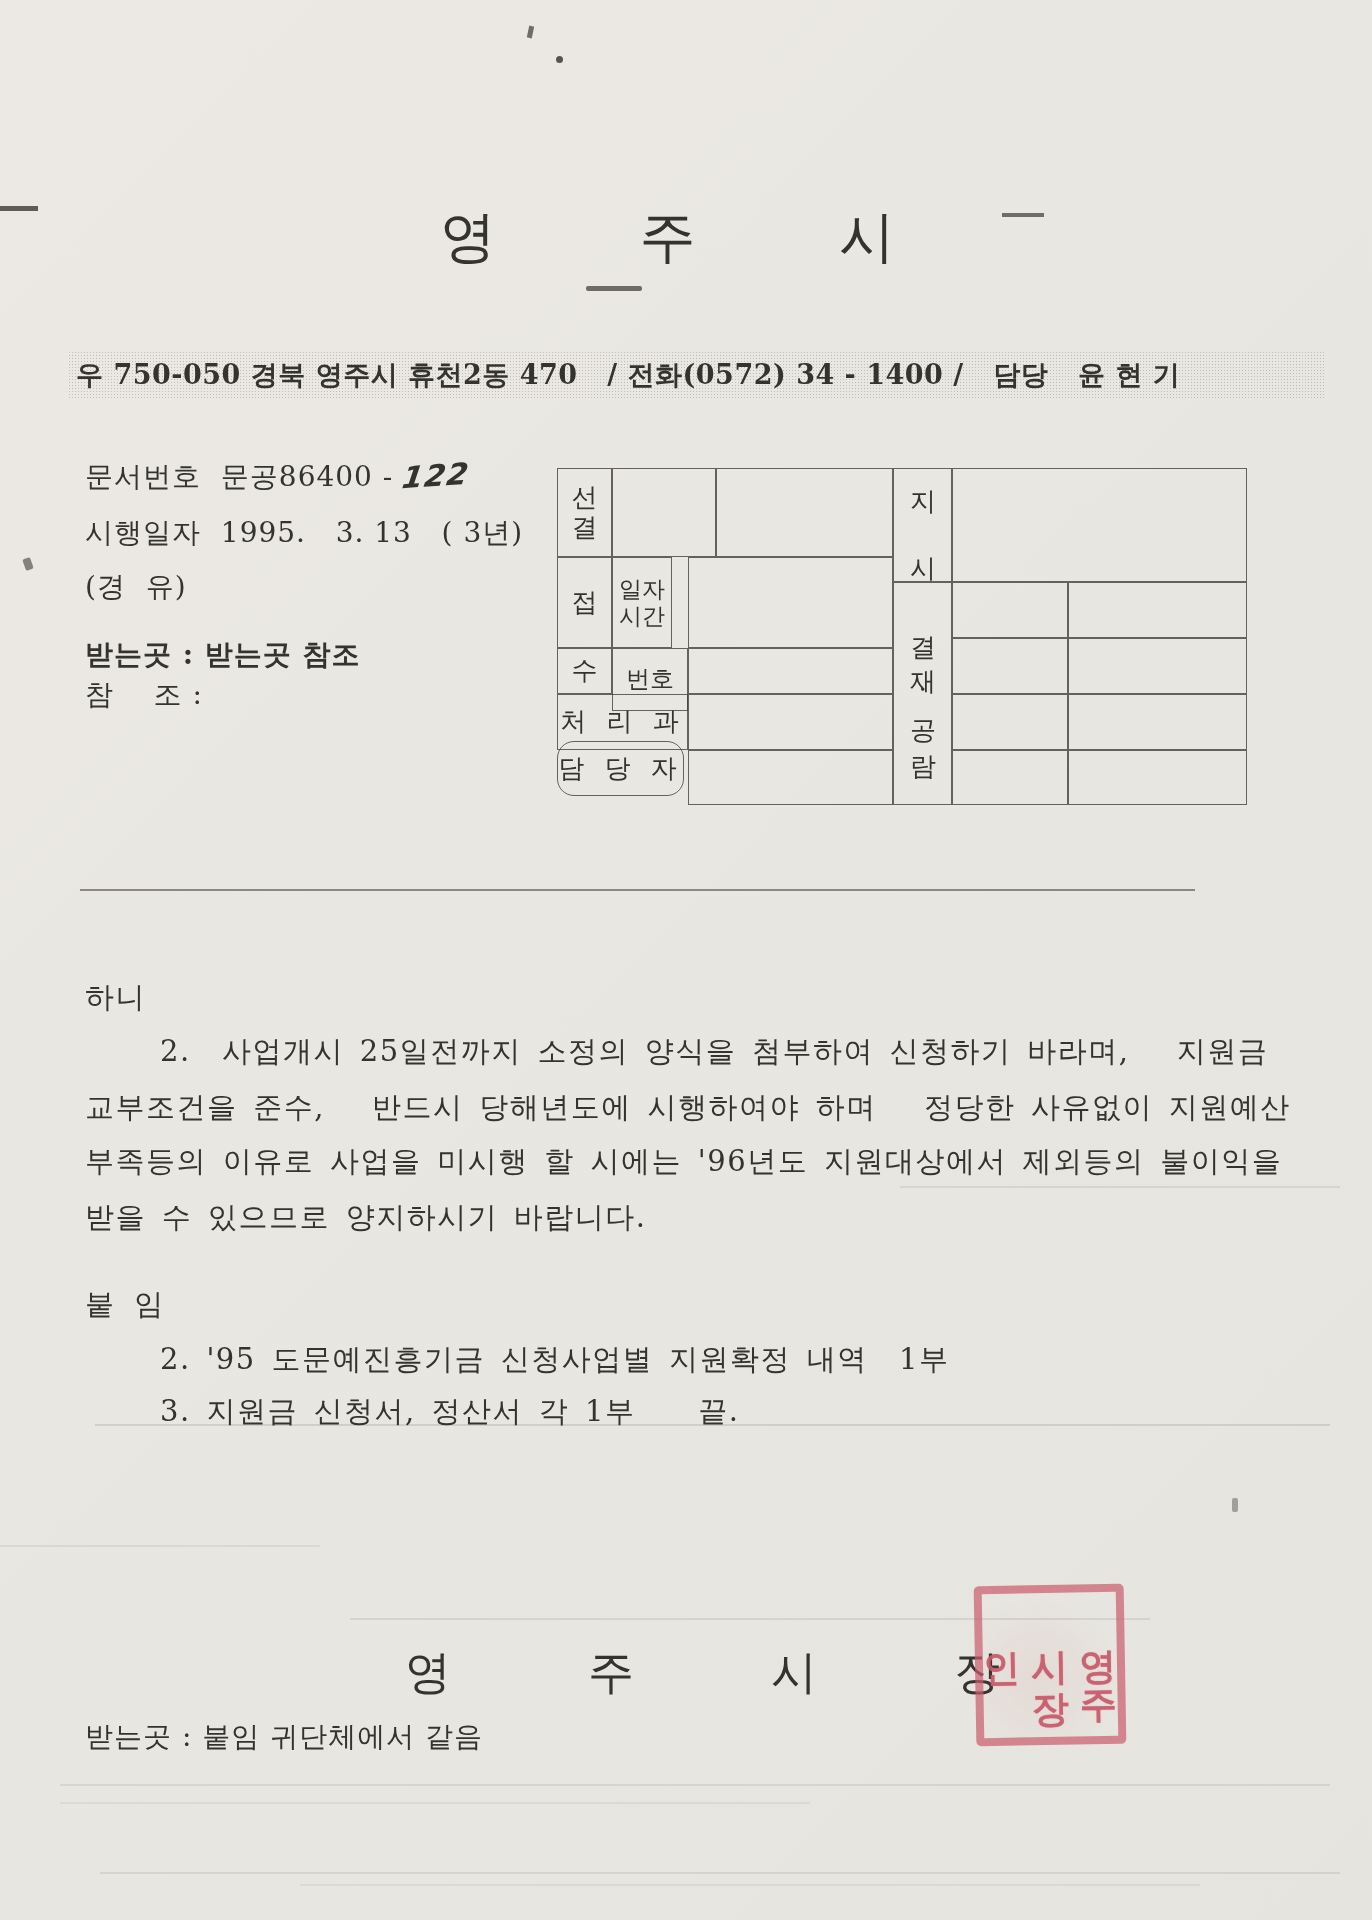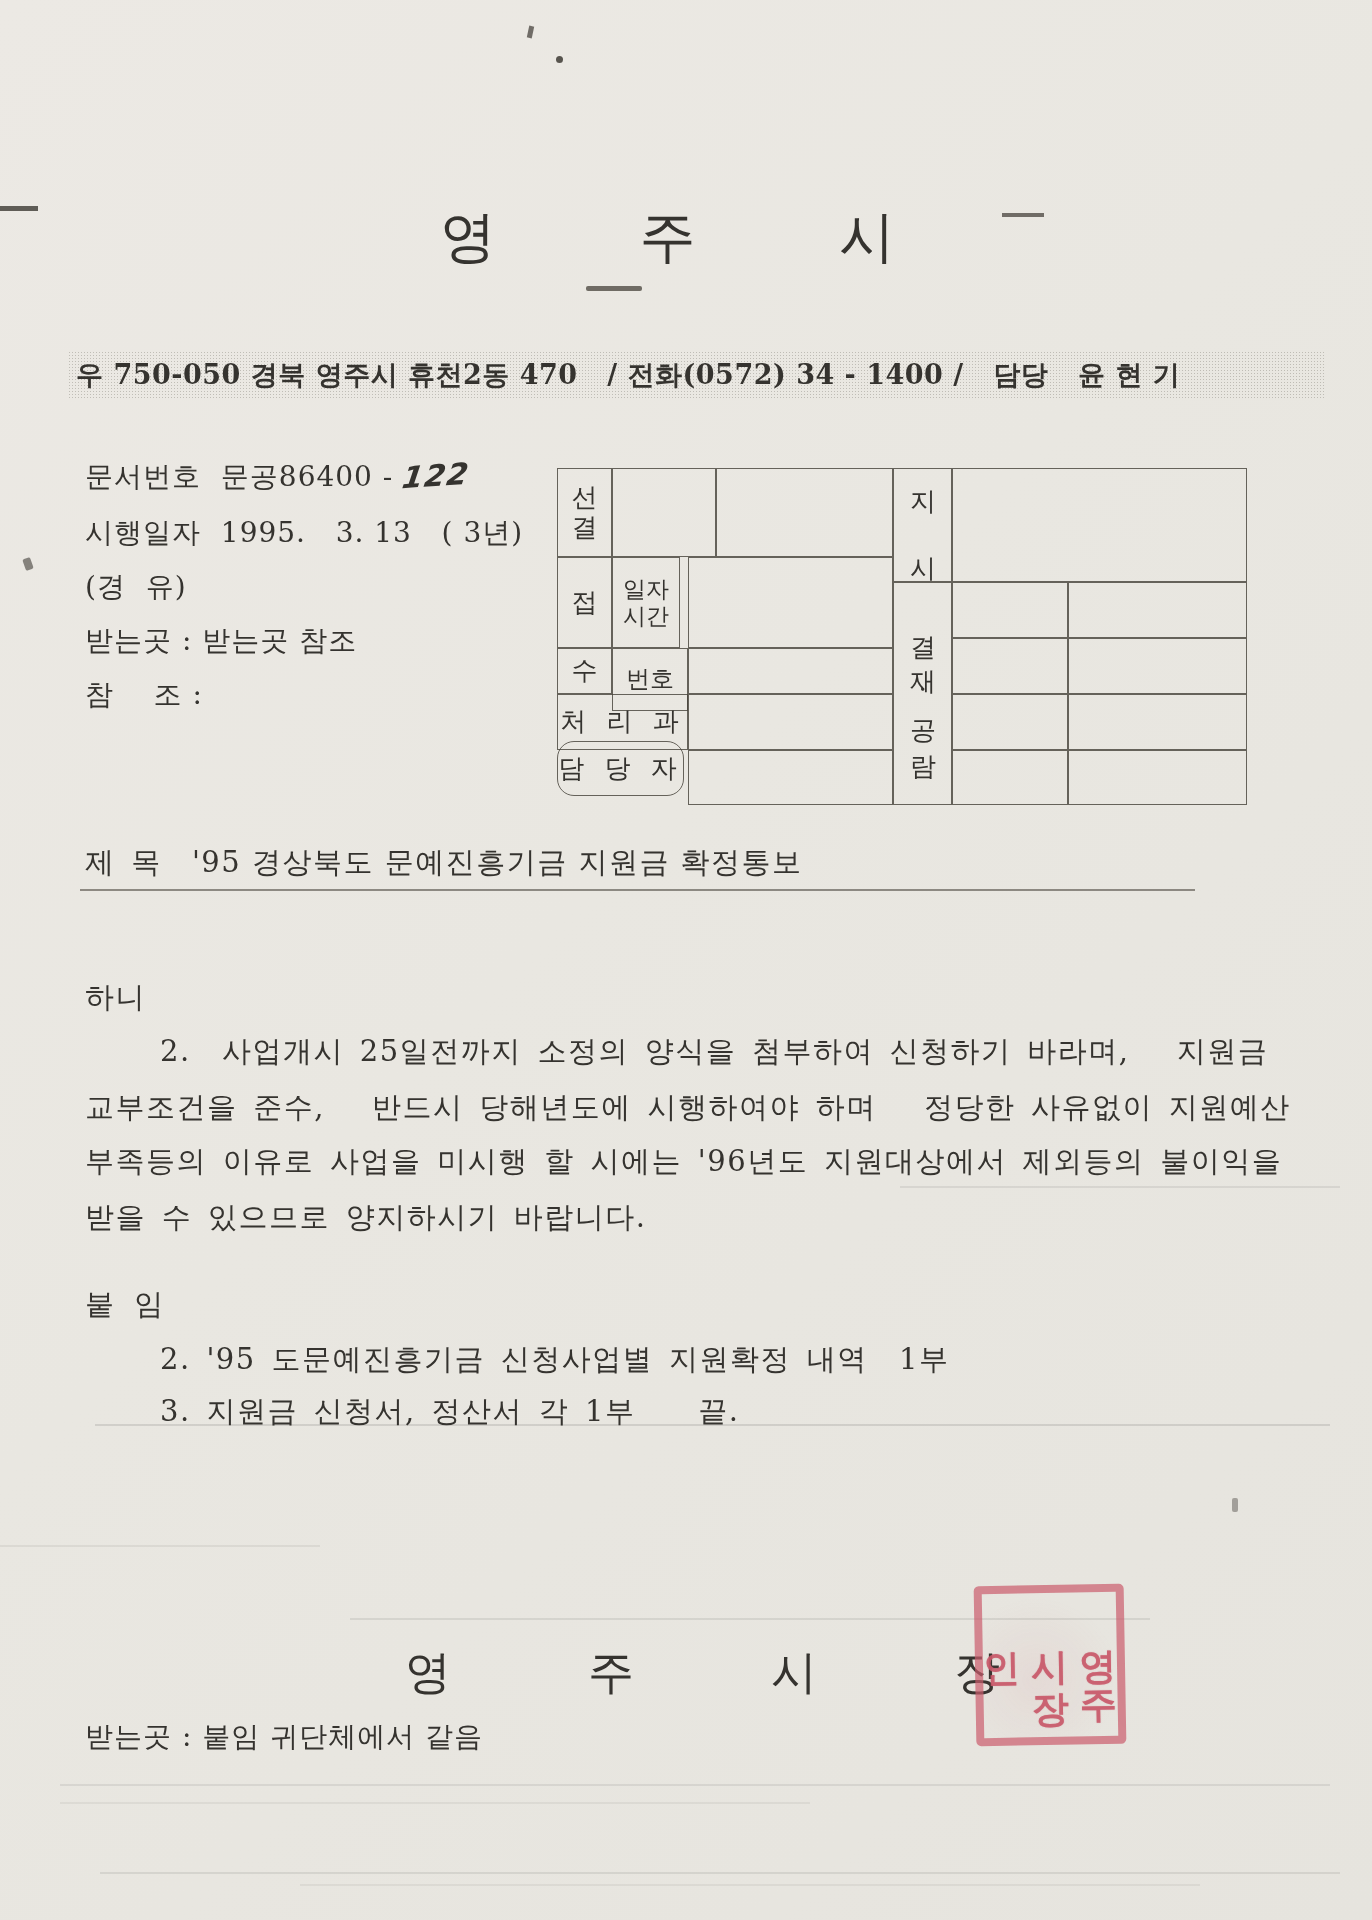--- a/index.html
+++ b/index.html
@@ -101,32 +101,32 @@
     <span class="t">우 750-050 경북 영주시 휴천2동 470   / 전화(0572) 34 - 1400 /   담당   윤 현 기</span>
   </div>
 
   <div class="meta-line" style="top:458px;">
     <span class="t">문서번호</span><span class="t">  </span><span class="t">문공86400 -</span><span class="t"> </span><span class="hand">122</span>
   </div>
   <div class="meta-line" style="top:514px;">
     <span class="t">시행일자</span><span class="t">  </span><span class="t">1995.   3. 13   ( 3년)</span>
   </div>
   <div class="meta-line t" style="top:568px;">(경  유)</div>
-  <div class="meta-line t" style="top:622px;">받는곳 : 받는곳 참조</div>
+  <div class="meta-line t" style="top:636px;font-weight:bold;">받는곳 : 받는곳 참조</div>
   <div class="meta-line t" style="top:676px;">참    조 :</div>
 
   <div class="stamp-table">
 
     <div class="cell" style="left:0;top:0;width:55px;height:89px;">선
 결</div>
     <div class="cell" style="left:55px;top:0;width:104px;height:89px;"></div>
     <div class="cell" style="left:159px;top:0;width:177px;height:89px;"></div>
 
     <div class="cell" style="left:0;top:89px;width:55px;height:91px;">접</div>
-    <div class="cell" style="left:55px;top:89px;width:68px;height:91px;font-size:23px;">일자
+    <div class="cell" style="left:55px;top:89px;width:60px;height:91px;font-size:23px;">일자
 시간</div>
     <div class="cell" style="left:131px;top:89px;width:205px;height:91px;"></div>
 
     <div class="cell" style="left:0;top:180px;width:55px;height:46px;">수</div>
     <div class="cell" style="left:55px;top:180px;width:76px;height:63px;font-size:24px;">번호</div>
     <div class="cell" style="left:131px;top:180px;width:205px;height:46px;"></div>
 
     <div class="cell" style="left:0;top:226px;width:131px;height:56px;letter-spacing:6px;">처 리 과</div>
     <div class="cell" style="left:131px;top:226px;width:205px;height:56px;"></div>
 
@@ -140,23 +140,20 @@
     <div class="cell" style="left:395px;top:114px;width:116px;height:56px;"></div>
     <div class="cell" style="left:511px;top:114px;width:179px;height:56px;"></div>
     <div class="cell" style="left:395px;top:170px;width:116px;height:56px;"></div>
     <div class="cell" style="left:511px;top:170px;width:179px;height:56px;"></div>
     <div class="cell" style="left:395px;top:226px;width:116px;height:56px;"></div>
     <div class="cell" style="left:511px;top:226px;width:179px;height:56px;"></div>
     <div class="cell" style="left:395px;top:282px;width:116px;height:55px;"></div>
     <div class="cell" style="left:511px;top:282px;width:179px;height:55px;"></div>
   </div>
 
-  <div class="subject">
-    <span class="t" style="letter-spacing:4px;">제 목</span><span class="t">   </span><span class="t" style="letter-spacing:1.5px;">'95 경상북도 문예진흥기금 지원금 확정통보</span>
-  </div>
   <div class="subject-underline"></div>
 
   <div class="body-line t" style="left:85px;top:978px;">하니</div>
   <div class="body-line t" style="left:160px;top:1032px;">2.  사업개시 25일전까지 소정의 양식을 첨부하여 신청하기 바라며,   지원금</div>
   <div class="body-line t" style="left:85px;top:1088px;">교부조건을 준수,   반드시 당해년도에 시행하여야 하며   정당한 사유없이 지원예산</div>
   <div class="body-line t" style="left:85px;top:1142px;">부족등의 이유로 사업을 미시행 할 시에는 '96년도 지원대상에서 제외등의 불이익을</div>
   <div class="body-line t" style="left:85px;top:1198px;">받을 수 있으므로 양지하시기 바랍니다.</div>
 
   <div class="body-line t" style="left:85px;top:1285px;letter-spacing:3px;">붙 임</div>
   <div class="body-line t" style="left:160px;top:1340px;">2. '95 도문예진흥기금 신청사업별 지원확정 내역  1부</div>

